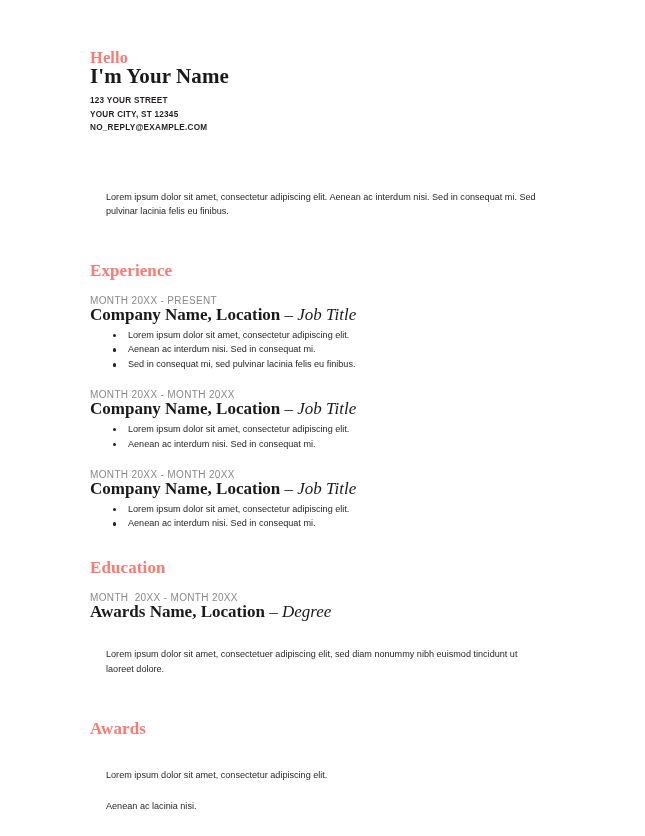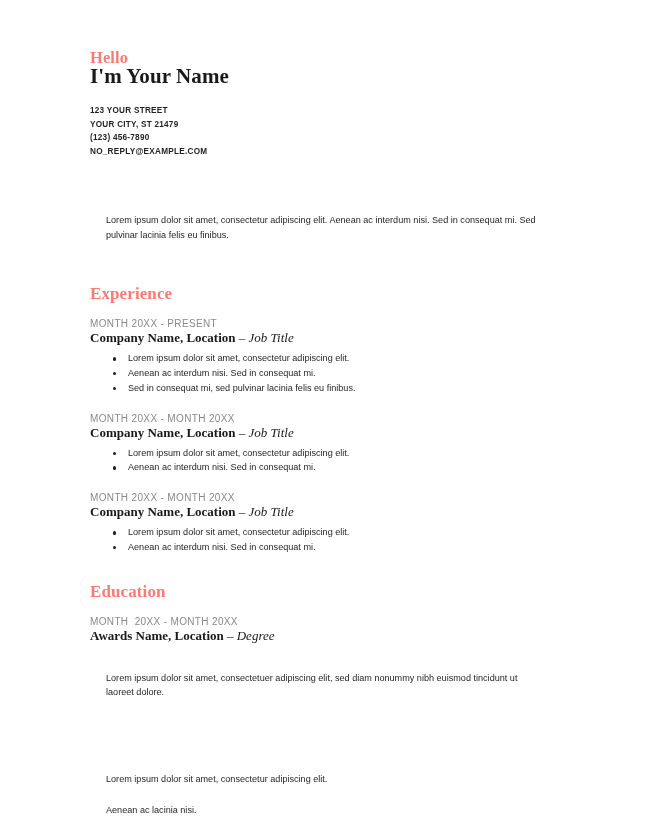--- a/index.html
+++ b/index.html
@@ -45,21 +45,21 @@
     font-family: "Liberation Serif", serif;
     font-weight: bold;
     font-size: 21px;
     line-height: 19px;
     color: #1a1a1a;
     letter-spacing: 0.1px;
     margin: 0 0 0 0;
   }
 
   .contact {
-    margin-top: 18px;
+    margin-top: 8px;
   }
   .contact-line {
     font-family: "Liberation Sans", sans-serif;
     font-weight: bold;
     font-size: 8.2px;
     line-height: 13.5px;
     letter-spacing: 0.25px;
     color: #231f20;
     white-space: pre;
   }
@@ -94,21 +94,21 @@
     font-family: "Liberation Sans", sans-serif;
     font-size: 10px;
     line-height: 13px;
     letter-spacing: 0.35px;
     color: #8a8a8a;
     white-space: pre;
     margin: 0;
   }
   .entry-head {
     font-family: "Liberation Serif", serif;
-    font-size: 13px;
+    font-size: 17px;
     line-height: 15px;
     color: #1a1a1a;
     margin: 0;
     white-space: pre;
   }
   .entry-head .org {
     font-weight: bold;
   }
   .entry-head .dash {
     font-weight: normal;
@@ -161,22 +161,21 @@
 
 <div class="page">
   <div class="content">
 
     <div>
       <div class="hello">Hello</div>
       <div class="myname">I'm Your Name</div>
 
       <div class="contact">
         <div class="contact-line">123 YOUR STREET</div>
-        <div class="contact-line">YOUR CITY, ST 21479</div>
-        <div class="contact-line">(123) 456-7890</div>
+        <div class="contact-line">YOUR CITY, ST 12345</div>
         <div class="contact-line">NO_REPLY@EXAMPLE.COM</div>
       </div>
     </div>
 
     <div class="sp-skills"></div>
     <div class="section">
       <div class="sp-skills-body"></div>
       <p class="body-text">Lorem ipsum dolor sit amet, consectetur adipiscing elit. Aenean ac interdum nisi. Sed in consequat mi. Sed pulvinar lacinia felis eu finibus.</p>
     </div>
 
@@ -226,19 +225,20 @@
       <div class="entry">
         <div class="entry-date">MONTH  20XX - MONTH 20XX</div>
         <div class="entry-head"><span class="org">Awards Name, Location</span><span class="dash"> – </span><span class="role">Degree</span></div>
       </div>
       <div class="sp-edu-para"></div>
       <p class="body-text">Lorem ipsum dolor sit amet, consectetuer adipiscing elit, sed diam nonummy nibh euismod tincidunt ut laoreet dolore.</p>
     </div>
 
     <div class="sp-awards"></div>
     <div class="section">
+      <div class="sec-title">Awards</div>
       <div class="sp-awards-body"></div>
       <div class="body-text">Lorem ipsum dolor sit amet, consectetur adipiscing elit.</div>
       <div class="body-text">Aenean ac lacinia nisi.</div>
     </div>
 
   </div>
 </div>
 
 </body></html>

